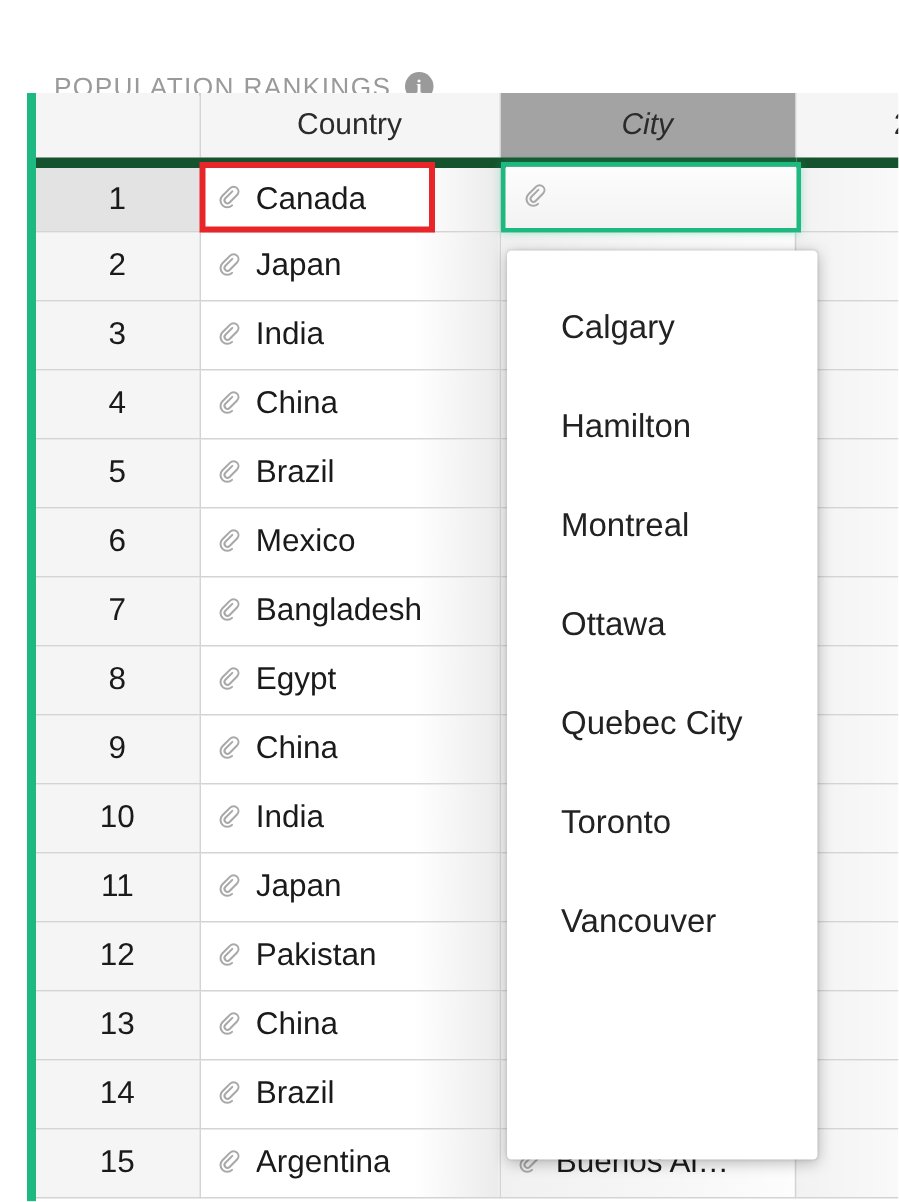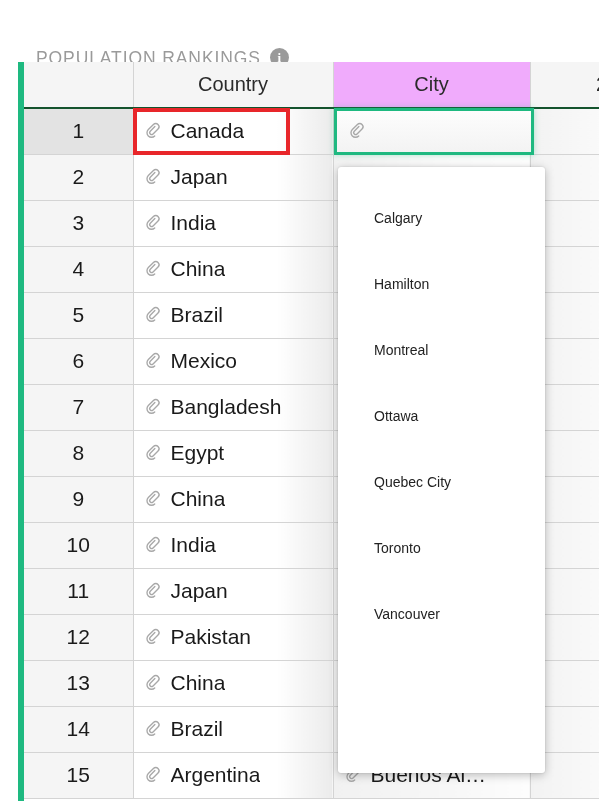--- a/index.html
+++ b/index.html
@@ -87,35 +87,36 @@
 
   table.grid col.c-num   { width: 109px; }
   table.grid col.c-ctry  { width: 200px; }
   table.grid col.c-city  { width: 197px; }
   table.grid col.c-year  { width: 154px; }
 
   table.grid th {
     height: 46px;
     background: #f5f5f5;
     border-right: 1px solid #d4d4d4;
-    border-bottom: 2px solid #14532d;
+    border-bottom: 7px solid #14532d;
     font-weight: 400;
     font-size: 20px;
     color: #2b2b2b;
     text-align: right;
     padding: 0 18px 0 10px;
     vertical-align: middle;
     white-space: nowrap;
     overflow: hidden;
   }
   table.grid th.hdr-num { border-right: 1px solid #d4d4d4; }
   table.grid th.hdr-active {
-    background: #f0abfc;
+    background: #a3a3a3;
     text-align: center;
     padding: 0 10px;
+    font-style: italic;
   }
   table.grid th.hdr-center { text-align: center; padding: 0 10px; }
 
   table.grid td {
     height: 46px;
     border-right: 1px solid #d4d4d4;
     border-bottom: 1px solid #d4d4d4;
     font-size: 21px;
     color: #1a1a1a;
     vertical-align: middle;
@@ -206,21 +207,21 @@
     box-shadow: 0 2px 10px rgba(0,0,0,0.26), 0 0 2px rgba(0,0,0,0.14);
     z-index: 20;
     overflow: hidden;
     padding-top: 18px;
   }
   .dd-item {
     height: 66px;
     display: flex;
     align-items: center;
     padding-left: 36px;
-    font-size: 14px;
+    font-size: 22px;
     color: #222222;
     cursor: pointer;
     white-space: nowrap;
   }
 </style>
 </head>
 <body>
 
 <div id="app">
 

